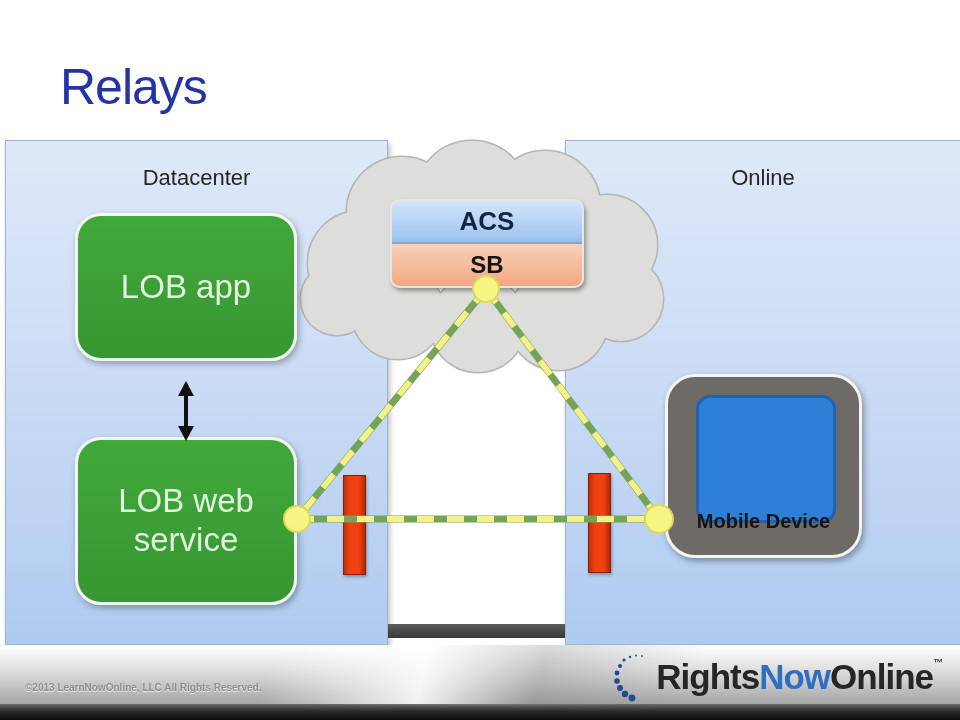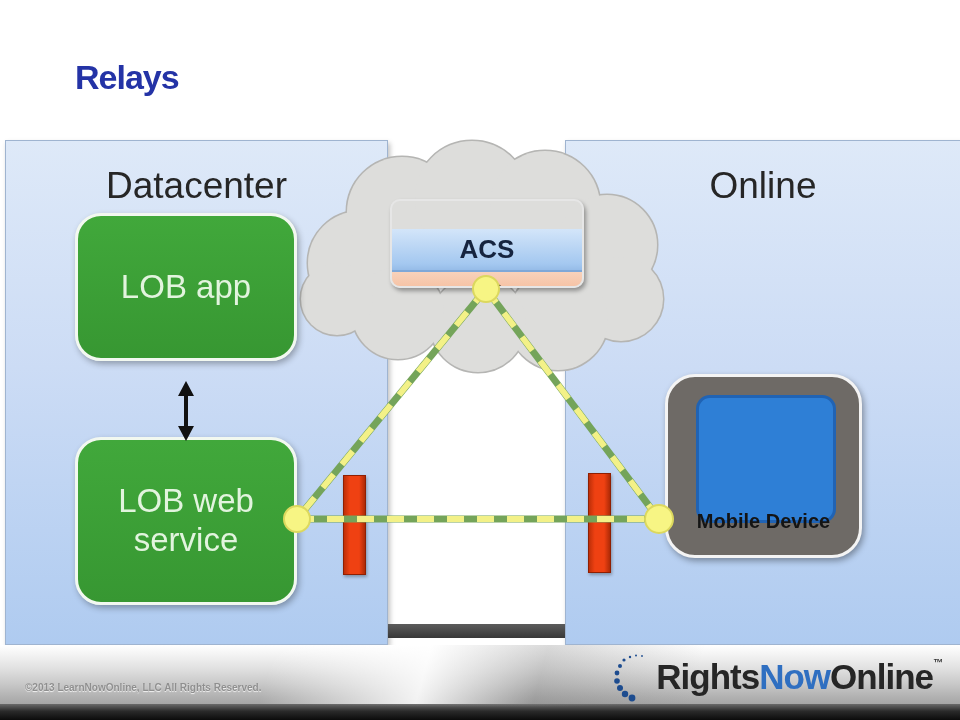--- a/index.html
+++ b/index.html
@@ -1,43 +1,43 @@
 <!DOCTYPE html>
 <html><head>
 <meta charset="utf-8">
 <style>
   * { margin:0; padding:0; box-sizing:border-box; }
   html,body { width:960px; height:720px; }
   body { font-family:"Liberation Sans", sans-serif; background:#ffffff; }
   #slide { position:relative; width:960px; height:720px; background:#ffffff; overflow:hidden; }
 
-  .title { position:absolute; left:60px; top:58px; font-size:34px; font-weight:bold;
-           color:#2433A6; letter-spacing:-1px;margin-left:15px; }
+  .title { position:absolute; left:60px; top:58px; font-size:50px; font-weight:normal;
+           color:#2433A6; letter-spacing:-1px; }
 
   .panel { position:absolute; top:140px; height:505px;
            background:linear-gradient(180deg,#DEE9F8 0%,#CCDCF5 45%,#AFCBF0 100%);
            border:1px solid #9FB4D0; box-shadow:2px 3px 5px rgba(0,0,0,0.25); z-index:1; }
   .panel-datacenter { left:5px; width:383px; }
   .panel-partner { left:565px; width:395px; border-right:none; }
-  .panel-label { margin-top:24px; text-align:center; font-size:37px; color:#262626; }
+  .panel-label { margin-top:24px; text-align:center; font-size:22px; color:#262626; }
 
   .gap-bar { position:absolute; left:388px; top:624px; width:177px; height:14px;
              background:linear-gradient(180deg,#5c5c5c,#383838); z-index:1; }
 
   svg.layer { position:absolute; left:0; top:0; width:960px; height:720px; pointer-events:none; }
   #cloud-layer { z-index:2; }
   #line-layer  { z-index:5; }
 
   .acs-sb { position:absolute; left:390px; top:199px; width:194px; height:89px; z-index:3;
             border-radius:10px; border:2px solid #E6E6E6; overflow:hidden;
             box-shadow:2px 3px 4px rgba(0,0,0,0.35); }
   .acs-half { height:43px; display:flex; align-items:center; justify-content:center;
               background:linear-gradient(180deg,#D3E5F9 0%,#A4C8F0 85%,#96BCE8 100%);
               border-bottom:2px solid #7FA8D8;
-              font-size:26px; font-weight:bold; color:#16243F;margin-top:28px; }
+              font-size:26px; font-weight:bold; color:#16243F; }
   .sb-half  { height:42px; display:flex; align-items:center; justify-content:center;
               background:linear-gradient(180deg,#F8D2BB 0%,#F2A77E 100%);
               font-size:24px; font-weight:bold; color:#141414; }
 
   .green-box { position:absolute; left:75px; width:222px; z-index:3;
                background:linear-gradient(180deg,#41A83B,#379732);
                border:3px solid #F2F8F0; border-radius:26px;
                display:flex; align-items:center; justify-content:center; text-align:center;
                color:#E2F4DE; font-size:33px; line-height:1.18;
                box-shadow:2px 3px 6px rgba(0,0,0,0.3); }

